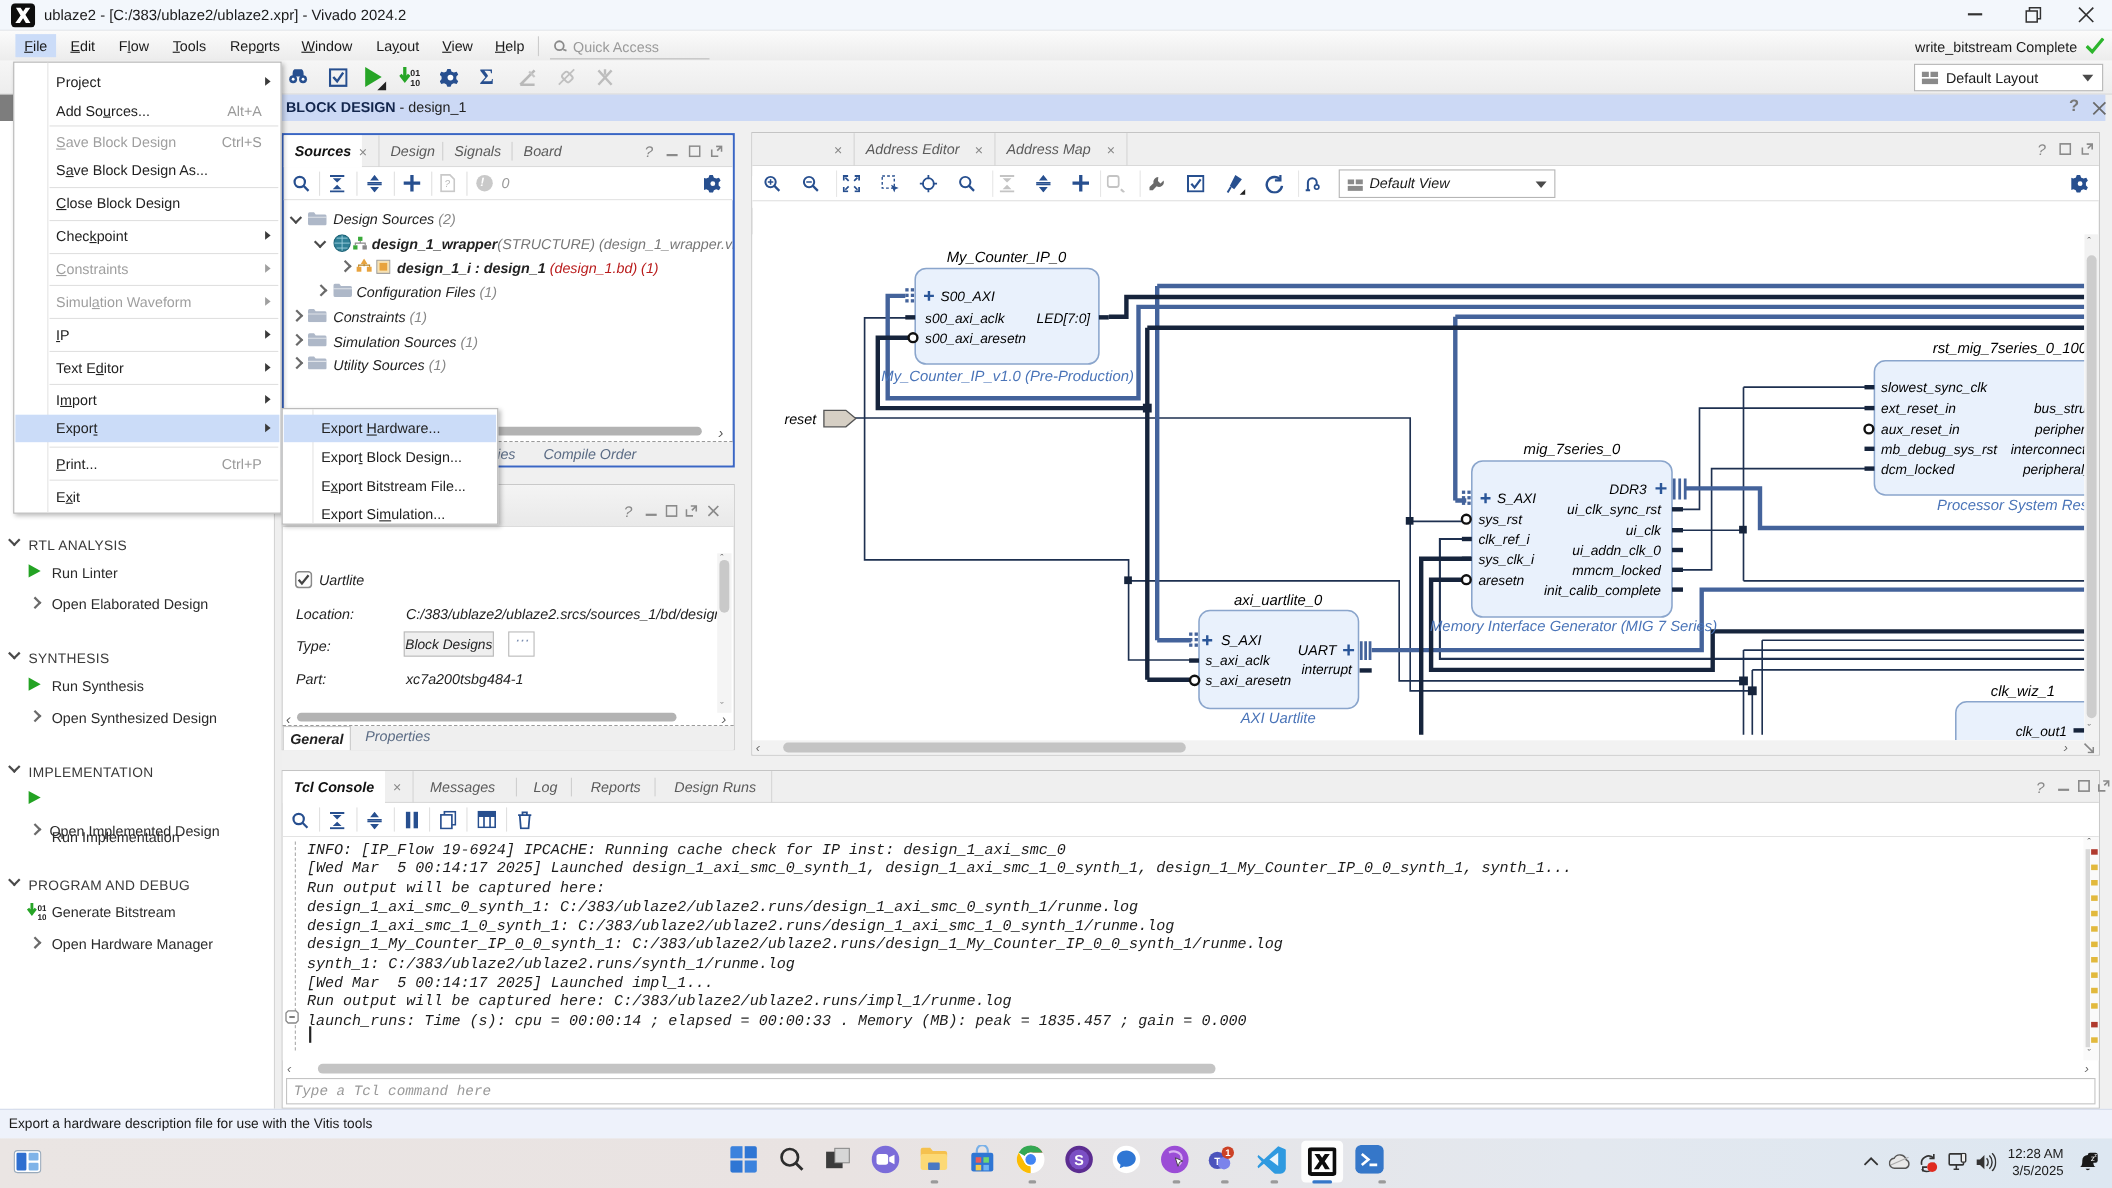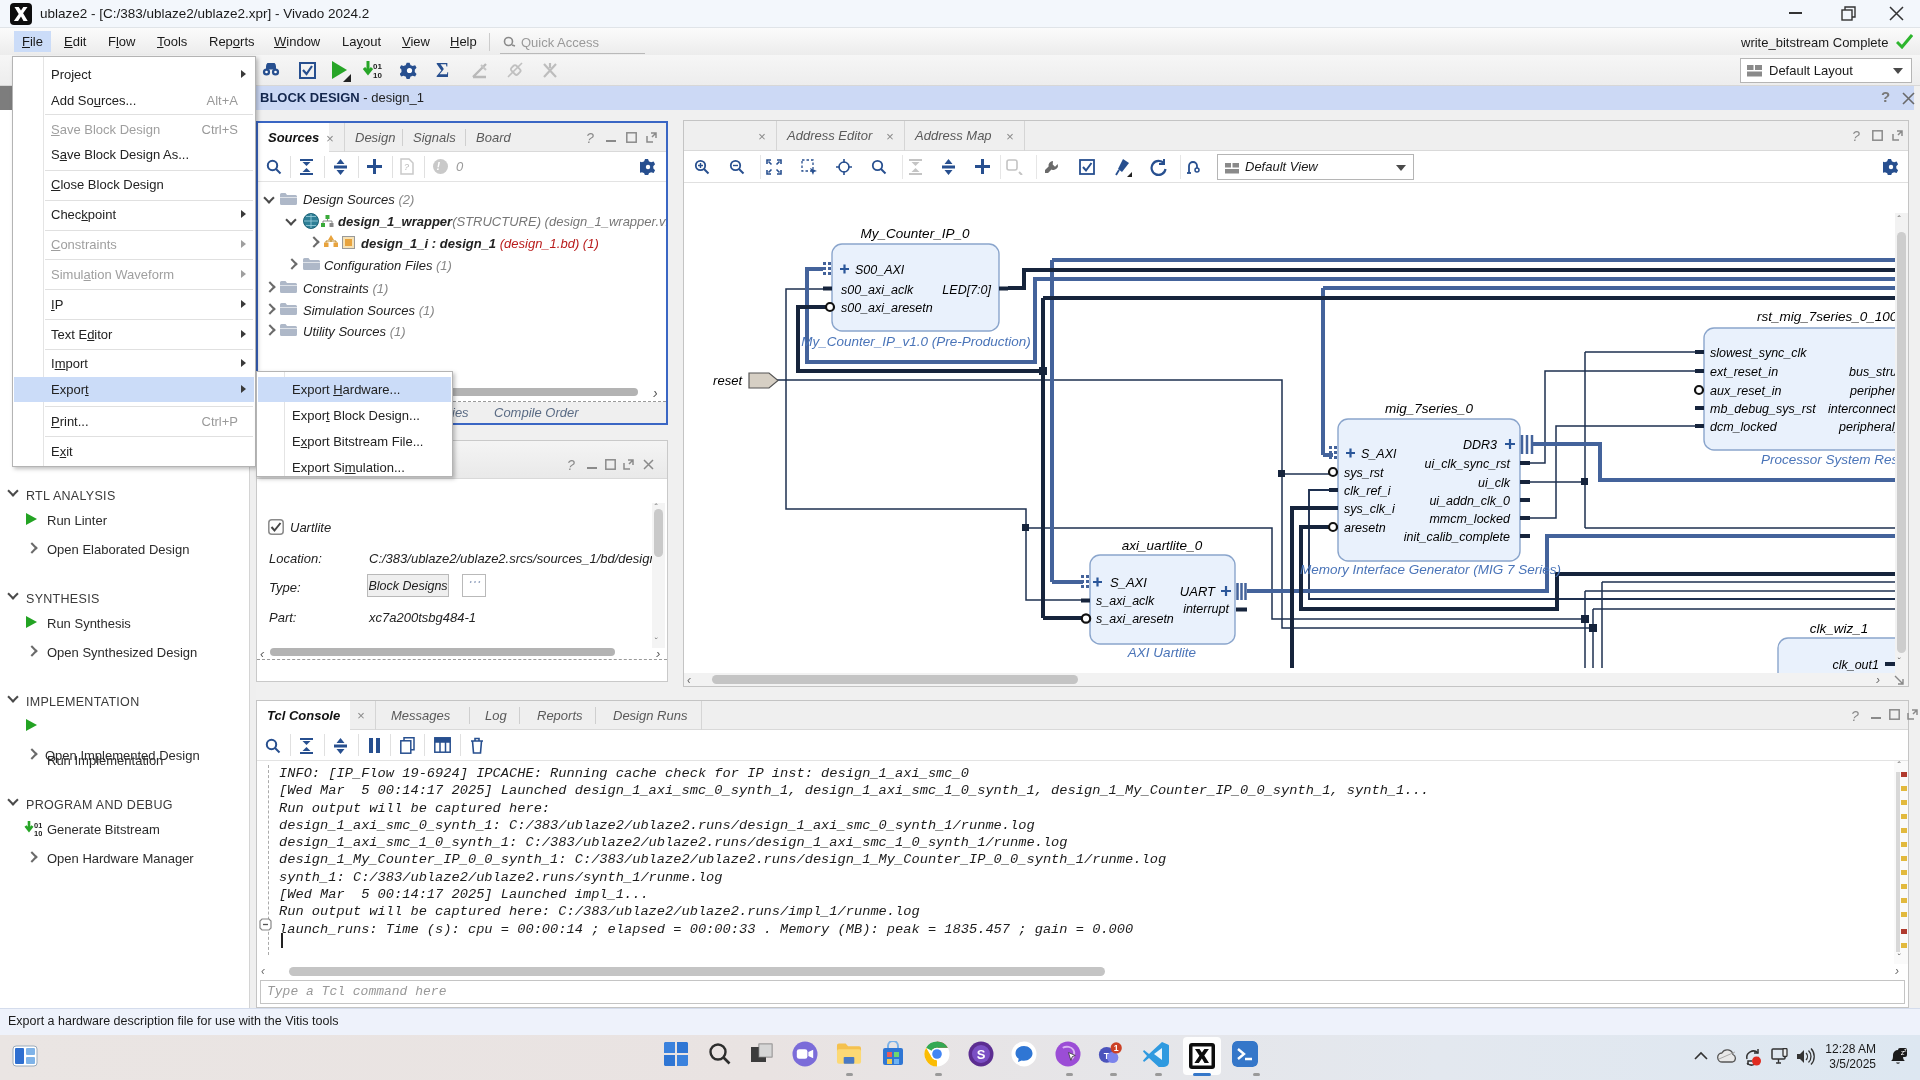--- a/index.html
+++ b/index.html
@@ -329,20 +329,24 @@
 
   <div class="abs" style="left:395px;top:62px;width:13px;height:145px;background:#f4f4f4;"></div>
   <div class="abs" style="left:397px;top:68px;width:9px;height:48px;background:#c9c9c9;border-radius:5px;"></div>
   <div class="abs" style="left:397px;top:62px;color:#777;font-size:10px;">ˆ</div>
   <div class="abs" style="left:397px;top:196px;color:#777;font-size:10px;">ˇ</div>
 
   <div class="abs" style="left:3px;top:205px;color:#555;font-size:13px;">‹</div>
   <div class="abs" style="left:13px;top:207px;width:345px;height:8px;background:#b3b3b3;border-radius:4px;"></div>
   <div class="abs" style="left:399px;top:205px;color:#555;font-size:13px;">›</div>
   <div class="abs" style="left:0px;top:218px;width:410px;height:0px;border-top:1px dashed #9a9a9a;"></div>
+  <div class="abs" style="left:0;top:219px;width:410px;height:22px;background:#efefef;">
+    <div class="abs" style="left:0px;top:0px;width:62px;height:22px;background:#fff;border:1px solid #c9c9c9;border-bottom:none;text-align:center;line-height:21px;font-weight:bold;">General</div>
+    <div class="abs" style="left:75px;top:2px;color:#5a6b84;">Properties</div>
+  </div>
 </div>
 
 <div class="panel" id="diagram" style="left:683px;top:120px;width:1226px;height:567px;border:1px solid #c4c4c4;">
   <div class="tabrow" style="height:30px;">
     <div class="tab active" style="left:0;margin-top:39px;">Diagram</div>
     <div class="abs" style="left:74px;top:8px;color:#888;">×</div>
     <div class="abs" style="left:92px;top:0;width:1px;height:30px;background:#d5d5d5;"></div>
     <div class="tab" style="left:93px;">Address Editor</div>
     <div class="abs" style="left:202px;top:8px;color:#888;">×</div>
     <div class="abs" style="left:220px;top:0;width:1px;height:30px;background:#d5d5d5;"></div>

